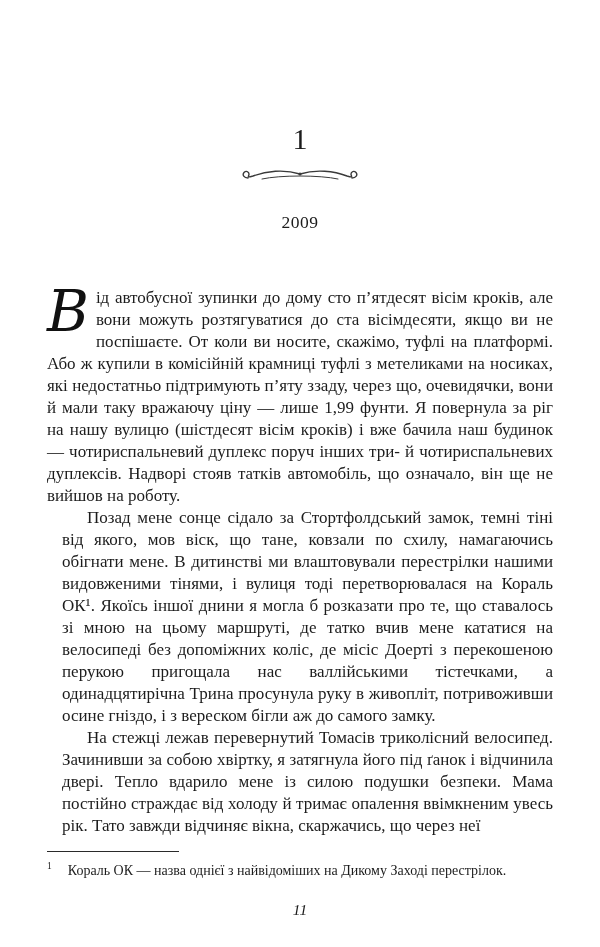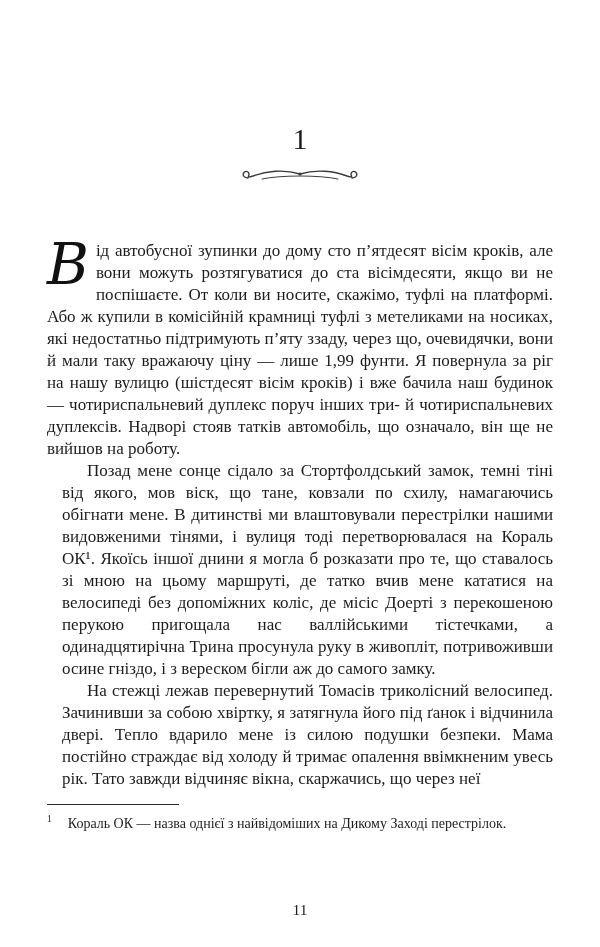--- a/index.html
+++ b/index.html
@@ -87,40 +87,42 @@
     padding-left: 14px;
   }
   .page-number {
     position: absolute;
     left: 0;
     right: 0;
     bottom: 28px;
     text-align: center;
     font-size: 15.5px;
     color: #1c1c1c;
+    font-style: italic;
   }
 </style>
 </head>
 <body>
 
 <div class="book-page">
 
   <div class="chapter-number">1</div>
 
   <div class="ornament">
     <svg width="120" height="22" viewBox="0 0 120 22">
       <path d="M8,14 C4,14 2,11 4,8.5 C6,6.5 9,7.5 9,10 C9,12.5 6,14 13,12
                C26,7 44,5 60,10
                C76,5 94,7 107,12
                C114,14 111,12.5 111,10 C111,7.5 114,6.5 116,8.5 C118,11 116,14 112,14" fill="none" stroke="#3a3a3a" stroke-width="1.4" stroke-linecap="round"></path>
       <path d="M22,15 C40,11 80,11 98,15" fill="none" stroke="#3a3a3a" stroke-width="1" stroke-linecap="round"></path>
       <circle cx="60" cy="10" r="1.6" fill="#3a3a3a"></circle>
     </svg>
   </div>
 
+  <div class="chapter-year">2009</div>
 
   <div class="body-text">
     <p class="first"><span class="dropcap">В</span><span>ід автобусної зупинки до дому сто п’ятдесят вісім кроків, але вони можуть розтягуватися до ста вісімдесяти, якщо ви не поспішаєте. От коли ви носите, скажімо, туфлі на платформі. Або ж купили в комісійній крамниці туфлі з метеликами на носиках, які недостатньо підтримують п’яту ззаду, через що, очевидячки, вони й мали таку вражаючу ціну — лише 1,99 фунти. Я повернула за ріг на нашу вулицю (шістдесят вісім кроків) і вже бачила наш будинок — чотириспальневий дуплекс поруч інших три- й чотириспальневих дуплексів. Надворі стояв татків автомобіль, що означало, він ще не вийшов на роботу.</span></p>
 
     <p class="indent">Позад мене сонце сідало за Стортфолдський замок, темні тіні від якого, мов віск, що тане, ковзали по схилу, намагаючись обігнати мене. В дитинстві ми влаштовували перестрілки нашими видовженими тінями, і вулиця тоді перетворювалася на Кораль ОК¹. Якоїсь іншої днини я могла б розказати про те, що ставалось зі мною на цьому маршруті, де татко вчив мене кататися на велосипеді без допоміжних коліс, де місіс Доерті з перекошеною перукою пригощала нас валлійськими тістечками, а одинадцятирічна Трина просунула руку в живопліт, потривоживши осине гніздо, і з вереском бігли аж до самого замку.</p>
 
     <p class="indent">На стежці лежав перевернутий Томасів триколісний велосипед. Зачинивши за собою хвіртку, я затягнула його під ґанок і відчинила двері. Тепло вдарило мене із силою подушки безпеки. Мама постійно страждає від холоду й тримає опалення ввімкненим увесь рік. Тато завжди відчиняє вікна, скаржачись, що через неї</p>
   </div>
 
   <div class="footnote-area">

